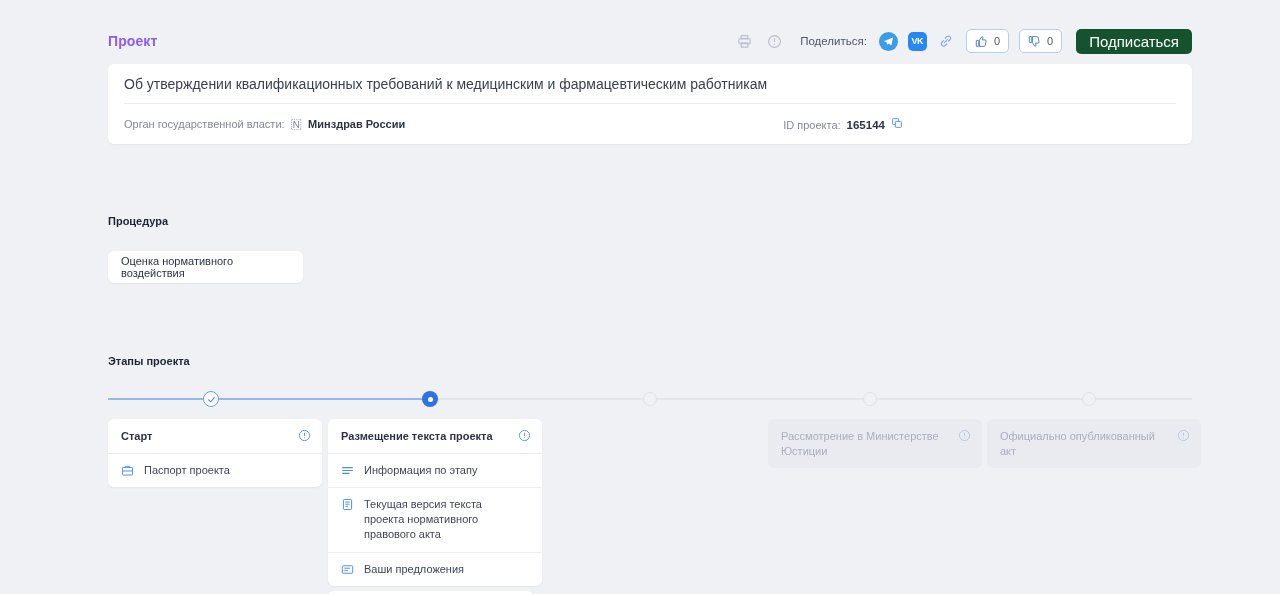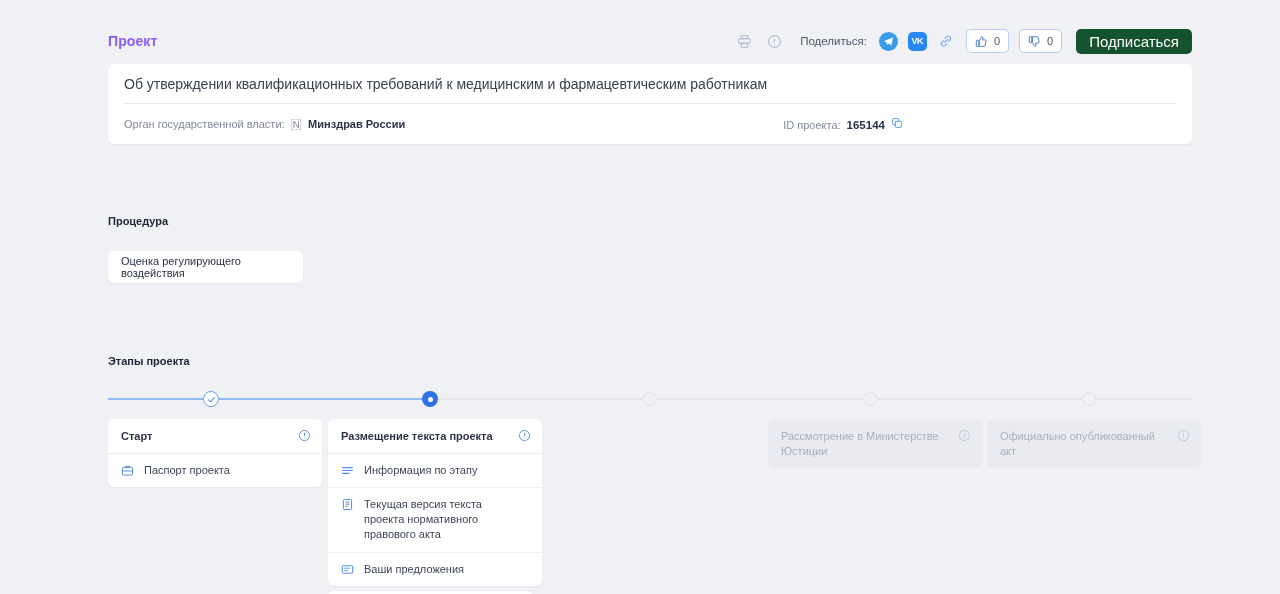--- a/index.html
+++ b/index.html
@@ -275,21 +275,21 @@
           <svg width="12" height="12" viewBox="0 0 16 16" fill="none" stroke="#4d8fe8" stroke-width="1.2">
             <rect x="2.2" y="2.2" width="8" height="8" rx="1"></rect>
             <rect x="5.8" y="5.8" width="8" height="8" rx="1" fill="#fff"></rect>
           </svg>
         </span>
       </div>
     </div>
   </div>
 
   <div class="sec-title" id="proc-title">Процедура</div>
-  <div class="card proc-chip">Оценка регулирующего воздействия</div>
+  <div class="card proc-chip">Оценка нормативного воздействия</div>
 
   <div class="sec-title" id="stages-title">Этапы проекта</div>
 
   <div class="timeline">
     <div class="tl-line"></div>
     <div class="tl-line done"></div>
 
     <div class="node done" style="left:103px">
       <svg width="9" height="9" viewBox="0 0 16 16" fill="none" stroke="currentColor" stroke-width="2" stroke-linecap="round" stroke-linejoin="round">
         <polyline points="3,8.5 6.5,12 13,4.5"></polyline>

